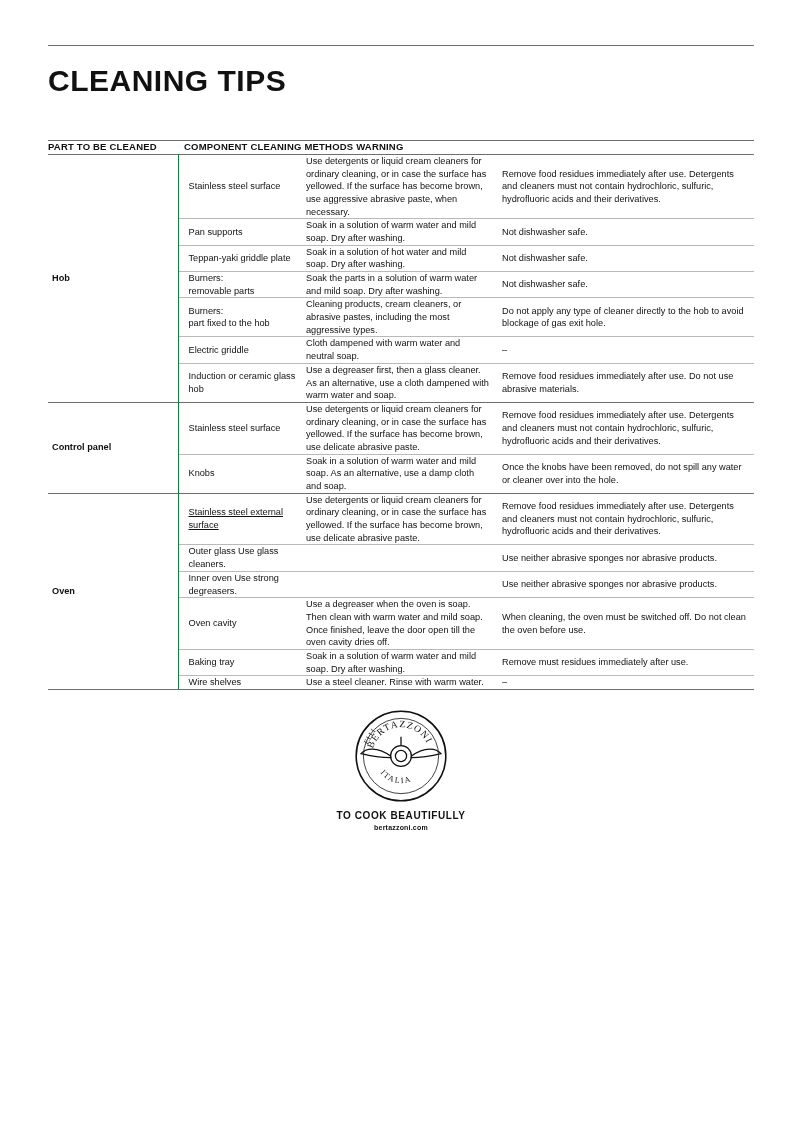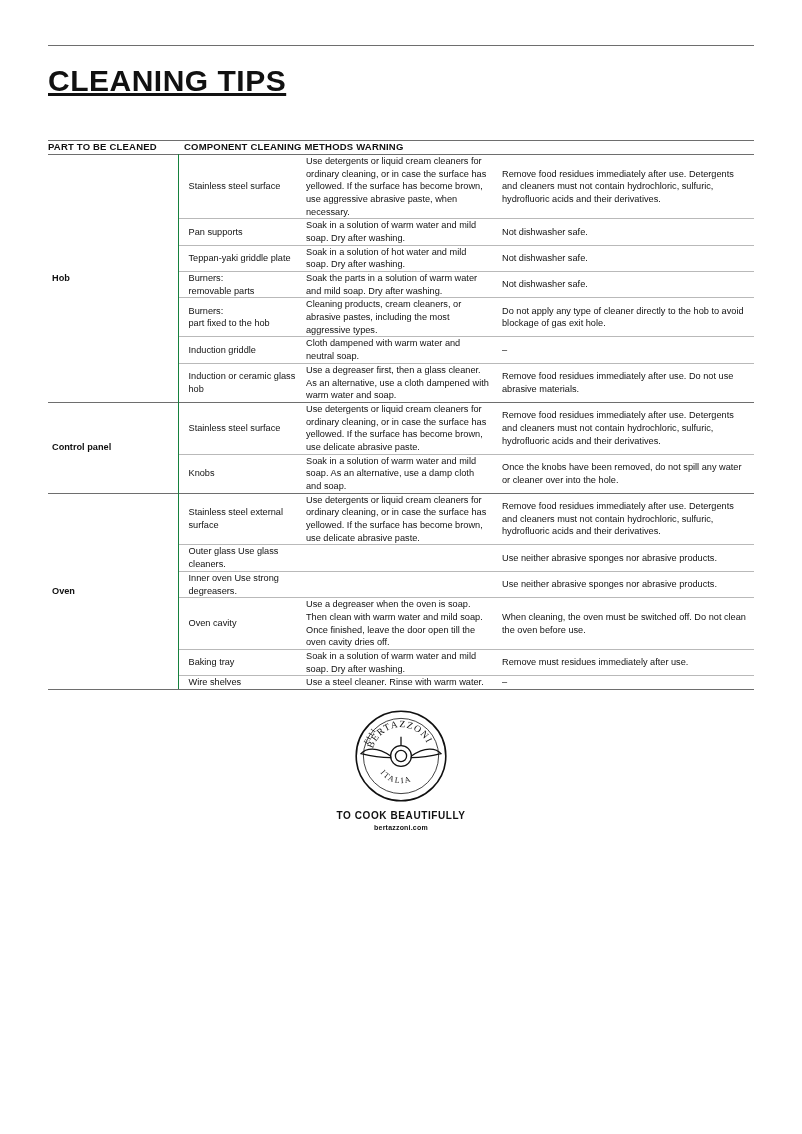--- a/index.html
+++ b/index.html
@@ -26,21 +26,20 @@
     height: 1px;
     background: #6e6e6e;
     margin-top: 45px;
   }
   .doc-title {
     font-size: 30px;
     font-weight: bold;
     letter-spacing: 0.5px;
     margin: 18px 0 0 0;
     color: #111111;
-    text-decoration: underline;
   }
   .header-rule {
     height: 1px;
     background: #6e6e6e;
     margin-top: 42px;
   }
   table.tips {
     width: 706px;
     border-collapse: collapse;
     table-layout: fixed;
@@ -181,21 +180,21 @@
           <td class="method">Soak the parts in a solution of warm water and mild soap. Dry after washing.</td>
           <td class="warning">Not dishwasher safe.</td>
         </tr>
         <tr class="row">
           <td class="comp" style="white-space: pre-line;">Burners:
 part fixed to the hob</td>
           <td class="method">Cleaning products, cream cleaners, or abrasive pastes, including the most aggressive types.</td>
           <td class="warning">Do not apply any type of cleaner directly to the hob to avoid blockage of gas exit hole.</td>
         </tr>
         <tr class="row">
-          <td class="comp" style="white-space: pre-line;">Induction griddle</td>
+          <td class="comp" style="white-space: pre-line;">Electric griddle</td>
           <td class="method">Cloth dampened with warm water and neutral soap.</td>
           <td class="warning">–</td>
         </tr>
         <tr class="row">
           <td class="comp" style="white-space: pre-line;">Induction or ceramic glass hob</td>
           <td class="method">Use a degreaser first, then a glass cleaner. As an alternative, use a cloth dampened with warm water and soap.</td>
           <td class="warning">Remove food residues immediately after use. Do not use abrasive materials.</td>
         </tr>
         <tr class="row group-start">
           <td class="part" rowspan="2">Control panel</td>
@@ -203,21 +202,21 @@
           <td class="method">Use detergents or liquid cream cleaners for ordinary cleaning, or in case the surface has yellowed. If the surface has become brown, use delicate abrasive paste.</td>
           <td class="warning">Remove food residues immediately after use. Detergents and cleaners must not contain hydrochloric, sulfuric, hydrofluoric acids and their derivatives.</td>
         </tr>
         <tr class="row">
           <td class="comp" style="white-space: pre-line;">Knobs</td>
           <td class="method">Soak in a solution of warm water and mild soap. As an alternative, use a damp cloth and soap.</td>
           <td class="warning">Once the knobs have been removed, do not spill any water or cleaner over into the hole.</td>
         </tr>
         <tr class="row group-start">
           <td class="part" rowspan="6">Oven</td>
-          <td class="comp" style="white-space: pre-line;">Stainless steel external surface</td>
+          <td class="comp" style="white-space: pre-line; text-decoration: underline;">Stainless steel external surface</td>
           <td class="method">Use detergents or liquid cream cleaners for ordinary cleaning, or in case the surface has yellowed. If the surface has become brown, use delicate abrasive paste.</td>
           <td class="warning">Remove food residues immediately after use. Detergents and cleaners must not contain hydrochloric, sulfuric, hydrofluoric acids and their derivatives.</td>
         </tr>
         <tr class="row">
           <td class="comp" style="white-space: pre-line;">Outer glass Use glass cleaners.</td>
           <td class="method"></td>
           <td class="warning">Use neither abrasive sponges nor abrasive products.</td>
         </tr>
         <tr class="row">
           <td class="comp" style="white-space: pre-line;">Inner oven Use strong degreasers.</td>

